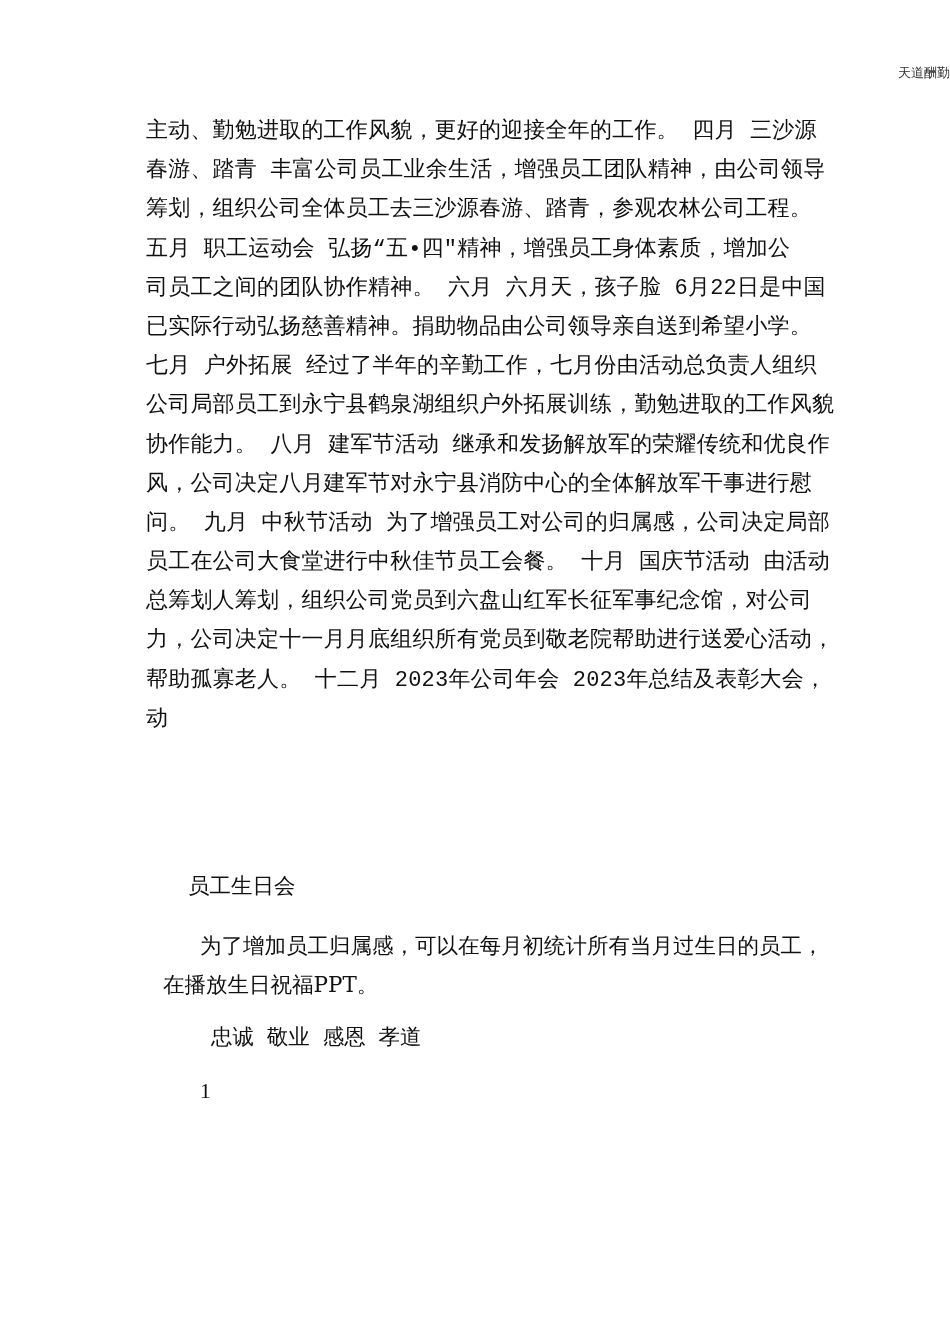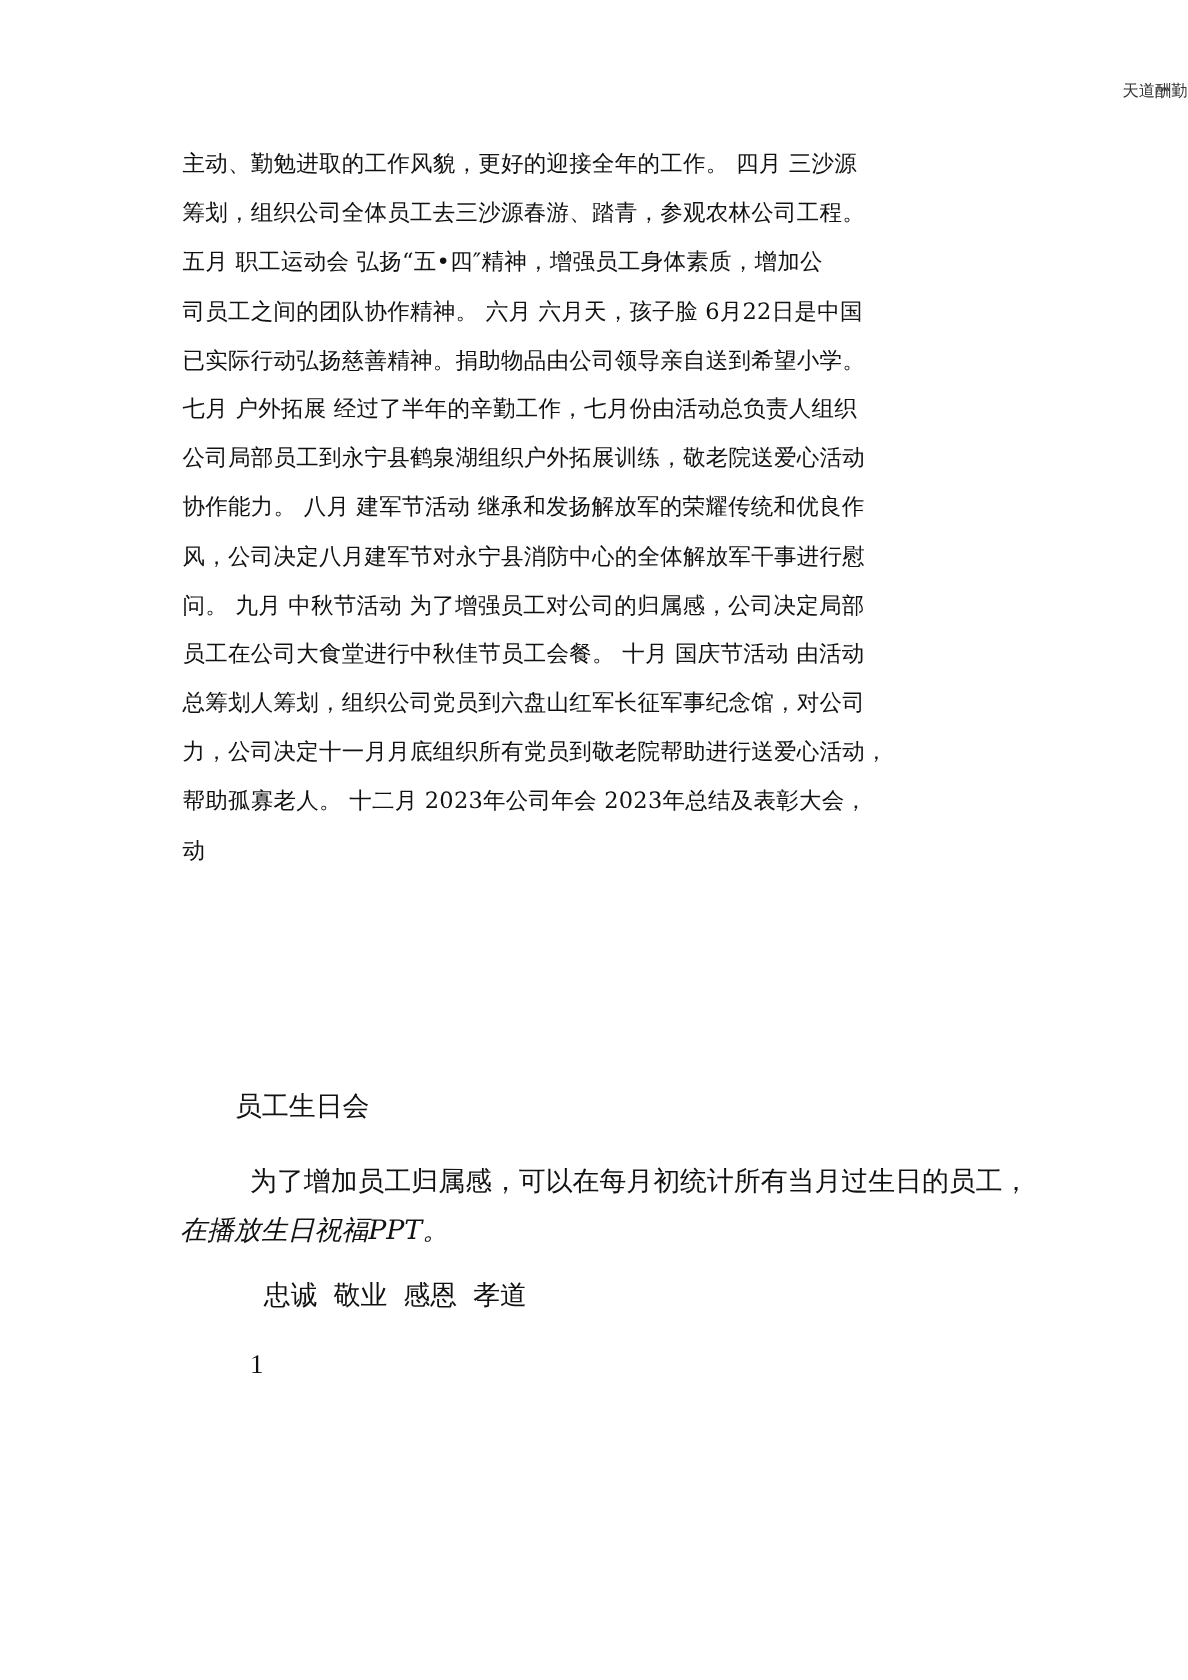--- a/index.html
+++ b/index.html
@@ -25,51 +25,53 @@
       color: #333333;
       font-family: "DejaVu Sans", "Liberation Sans", sans-serif;
     }
     .body-text {
       position: absolute;
       left: 146px;
       top: 112px;
       width: 670px;
     }
     .line {
-      font-size: 18px;
+      font-size: 22px;
       height: 39.2px;
       line-height: 39.2px;
       white-space: nowrap;
       letter-spacing: 0.2px;
+      font-family: Liberation Mono, monospace;
     }
     .para {
       position: absolute;
       font-size: 21.5px;
       line-height: 39.2px;
       white-space: nowrap;
     }
     .section-title { left: 188px; top: 866px; }
     .p1-l1 { left: 200px; top: 926px; }
-    .p1-l2 { left: 144px; top: 965px; font-style: italic; }
+    .p1-l2 { left: 163px; top: 965px; }
     .motto { left: 211px; top: 1017px; word-spacing: 6px; }
     .page-num { left: 200px; top: 1072px; font-family: "Liberation Serif", serif; }
   </style>
 </head>
 <body>
 
 <div class="header">天道酬勤</div>
 
 <div class="body-text">
   <div class="line">主动、勤勉进取的工作风貌，更好的迎接全年的工作。 四月 三沙源</div>
+  <div class="line">春游、踏青 丰富公司员工业余生活，增强员工团队精神，由公司领导</div>
   <div class="line">筹划，组织公司全体员工去三沙源春游、踏青，参观农林公司工程。</div>
   <div class="line">五月 职工运动会 弘扬“五•四″精神，增强员工身体素质，增加公</div>
   <div class="line">司员工之间的团队协作精神。 六月 六月天，孩子脸 6月22日是中国</div>
   <div class="line">已实际行动弘扬慈善精神。捐助物品由公司领导亲自送到希望小学。</div>
   <div class="line">七月 户外拓展 经过了半年的辛勤工作，七月份由活动总负责人组织</div>
-  <div class="line">公司局部员工到永宁县鹤泉湖组织户外拓展训练，敬老院送爱心活动</div>
+  <div class="line">公司局部员工到永宁县鹤泉湖组织户外拓展训练，勤勉进取的工作风貌</div>
   <div class="line">协作能力。 八月 建军节活动 继承和发扬解放军的荣耀传统和优良作</div>
   <div class="line">风，公司决定八月建军节对永宁县消防中心的全体解放军干事进行慰</div>
   <div class="line">问。 九月 中秋节活动 为了增强员工对公司的归属感，公司决定局部</div>
   <div class="line">员工在公司大食堂进行中秋佳节员工会餐。 十月 国庆节活动 由活动</div>
   <div class="line">总筹划人筹划，组织公司党员到六盘山红军长征军事纪念馆，对公司</div>
   <div class="line">力，公司决定十一月月底组织所有党员到敬老院帮助进行送爱心活动，</div>
   <div class="line">帮助孤寡老人。 十二月 2023年公司年会 2023年总结及表彰大会，</div>
   <div class="line">动</div>
 </div>
 

